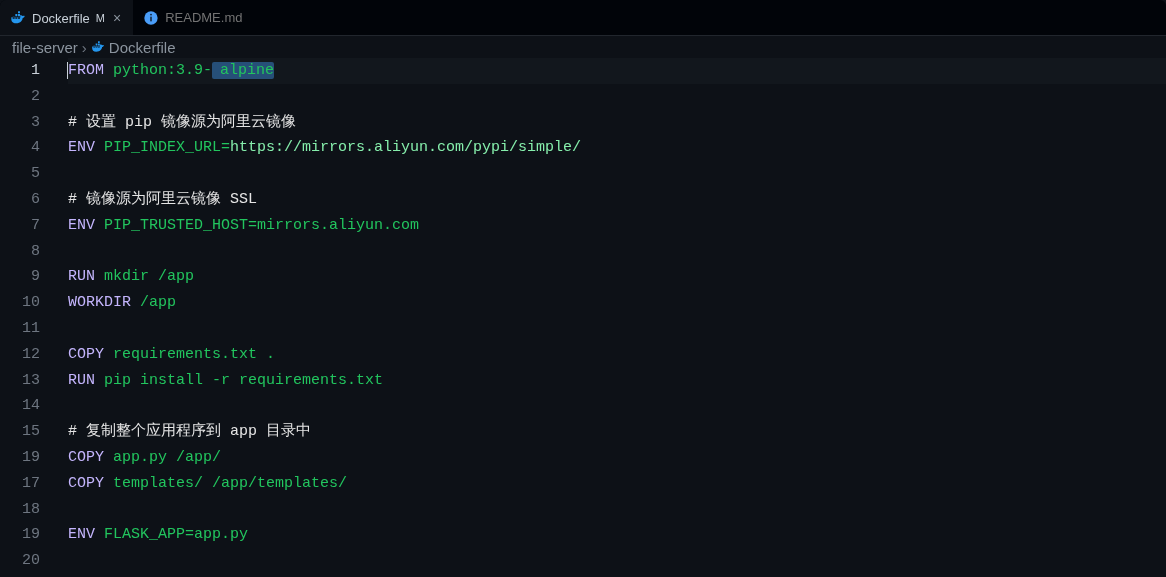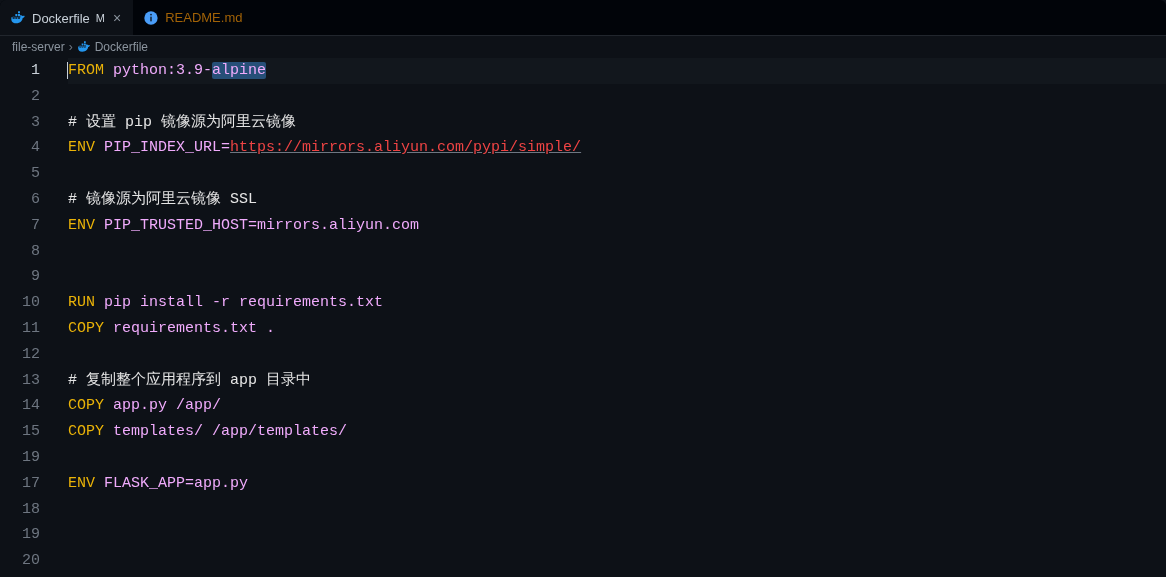--- a/index.html
+++ b/index.html
@@ -20,40 +20,40 @@
   height: 36px;
   align-items: stretch;
   border-bottom: 1px solid #21262d;
 }
 .tab {
   display: flex;
   align-items: center;
   padding: 0 10px;
   gap: 6px;
   font-size: 13px;
-  color: #a16207;
+  color: #737373;
   cursor: pointer;
   font-family: -apple-system, 'Segoe UI', sans-serif;
 }
 .tab.active {
   background: #0d1117;
   color: #c9d1d9;
   border-top: 1px solid #0d1117;
 }
 .tab-icon { width: 16px; height: 16px; }
 .docker-icon { fill: #2496ed; }
 .info-icon { fill: #4a9df8; }
 .modified { color: #c9d1d9; font-size: 11px; }
 .close-x { color: #8b949e; font-size: 14px; padding: 0 2px; }
 .breadcrumb {
   display: flex;
   align-items: center;
   height: 22px;
   padding: 0 12px;
-  font-size: 12px;
+  font-size: 15px;
   color: #8b949e;
   font-family: -apple-system, 'Segoe UI', sans-serif;
   gap: 4px;
 }
 .crumb-sep { color: #6e7681; }
 .editor {
   display: flex;
   height: calc(100% - 58px);
 }
 .gutter {
@@ -66,25 +66,25 @@
 .code {
   flex: 1;
   padding-left: 8px;
 }
 .line {
   height: 25.8px;
   line-height: 25.8px;
   white-space: pre;
 }
 .gutter .line.current { color: #c9d1d9; }
-.kw { color: #eab308; }
-.path { color: #f0abfc; }
+.kw { color: #c4b5fd; }
+.path { color: #22c55e; }
 .comment { color: #e5e5e5; }
-.url { color: #ef4444; text-decoration: underline; text-decoration-color: #6e7681; }
-.sel { background: #264f78; border-radius: 2px; }
+.url { color: #86efac; text-decoration-color: #6e7681; }
+.sel { background: #264f78; border-radius: 2px; padding-left: 8px; }
 .cursor-pos { border-left: 1px solid #c9d1d9; margin-left: -1px; }
 .hl-row { background: rgba(110,118,129,0.06); }
 </style>
 </head>
 <body>
 
 <div class="tabs">
   <div class="tab active">
     <svg class="tab-icon docker-icon" viewBox="0 0 24 24">
         <path d="M4 10h3v3H4zm4 0h3v3H8zm4 0h3v3h-3zm-4-4h3v3H8zm4 0h3v3h-3zm0-4h3v3h-3zM2 14c0 3 2 6 7 6 7 0 10-5 10-8 1 0 3-1 3-3-1-1-3 0-3 0s-1-2-4-1c0 2 1 3 1 3H2v3z"></path>
@@ -137,23 +137,25 @@
     </div>
   <div class="code">
       <div class="line hl-row"><span class="cursor-pos"></span><span class="kw">FROM</span><span class="path"> python:3.9-</span><span class="path sel">alpine</span></div>
       <div class="line"></div>
       <div class="line"><span class="comment"># 设置 pip 镜像源为阿里云镜像</span></div>
       <div class="line"><span class="kw">ENV</span><span class="path"> PIP_INDEX_URL=</span><span class="url">https://mirrors.aliyun.com/pypi/simple/</span></div>
       <div class="line"></div>
       <div class="line"><span class="comment"># 镜像源为阿里云镜像 SSL</span></div>
       <div class="line"><span class="kw">ENV</span><span class="path"> PIP_TRUSTED_HOST=mirrors.aliyun.com</span></div>
       <div class="line"></div>
+      <div class="line"><span class="kw">RUN</span><span class="path"> mkdir /app</span></div>
+      <div class="line"><span class="kw">WORKDIR</span><span class="path"> /app</span></div>
       <div class="line"></div>
+      <div class="line"><span class="kw">COPY</span><span class="path"> requirements.txt .</span></div>
       <div class="line"><span class="kw">RUN</span><span class="path"> pip install -r requirements.txt</span></div>
-      <div class="line"><span class="kw">COPY</span><span class="path"> requirements.txt .</span></div>
       <div class="line"></div>
       <div class="line"><span class="comment"># 复制整个应用程序到 app 目录中</span></div>
       <div class="line"><span class="kw">COPY</span><span class="path"> app.py /app/</span></div>
       <div class="line"><span class="kw">COPY</span><span class="path"> templates/ /app/templates/</span></div>
       <div class="line"></div>
       <div class="line"><span class="kw">ENV</span><span class="path"> FLASK_APP=app.py</span></div>
     </div>
 </div>
 
 </body></html>

